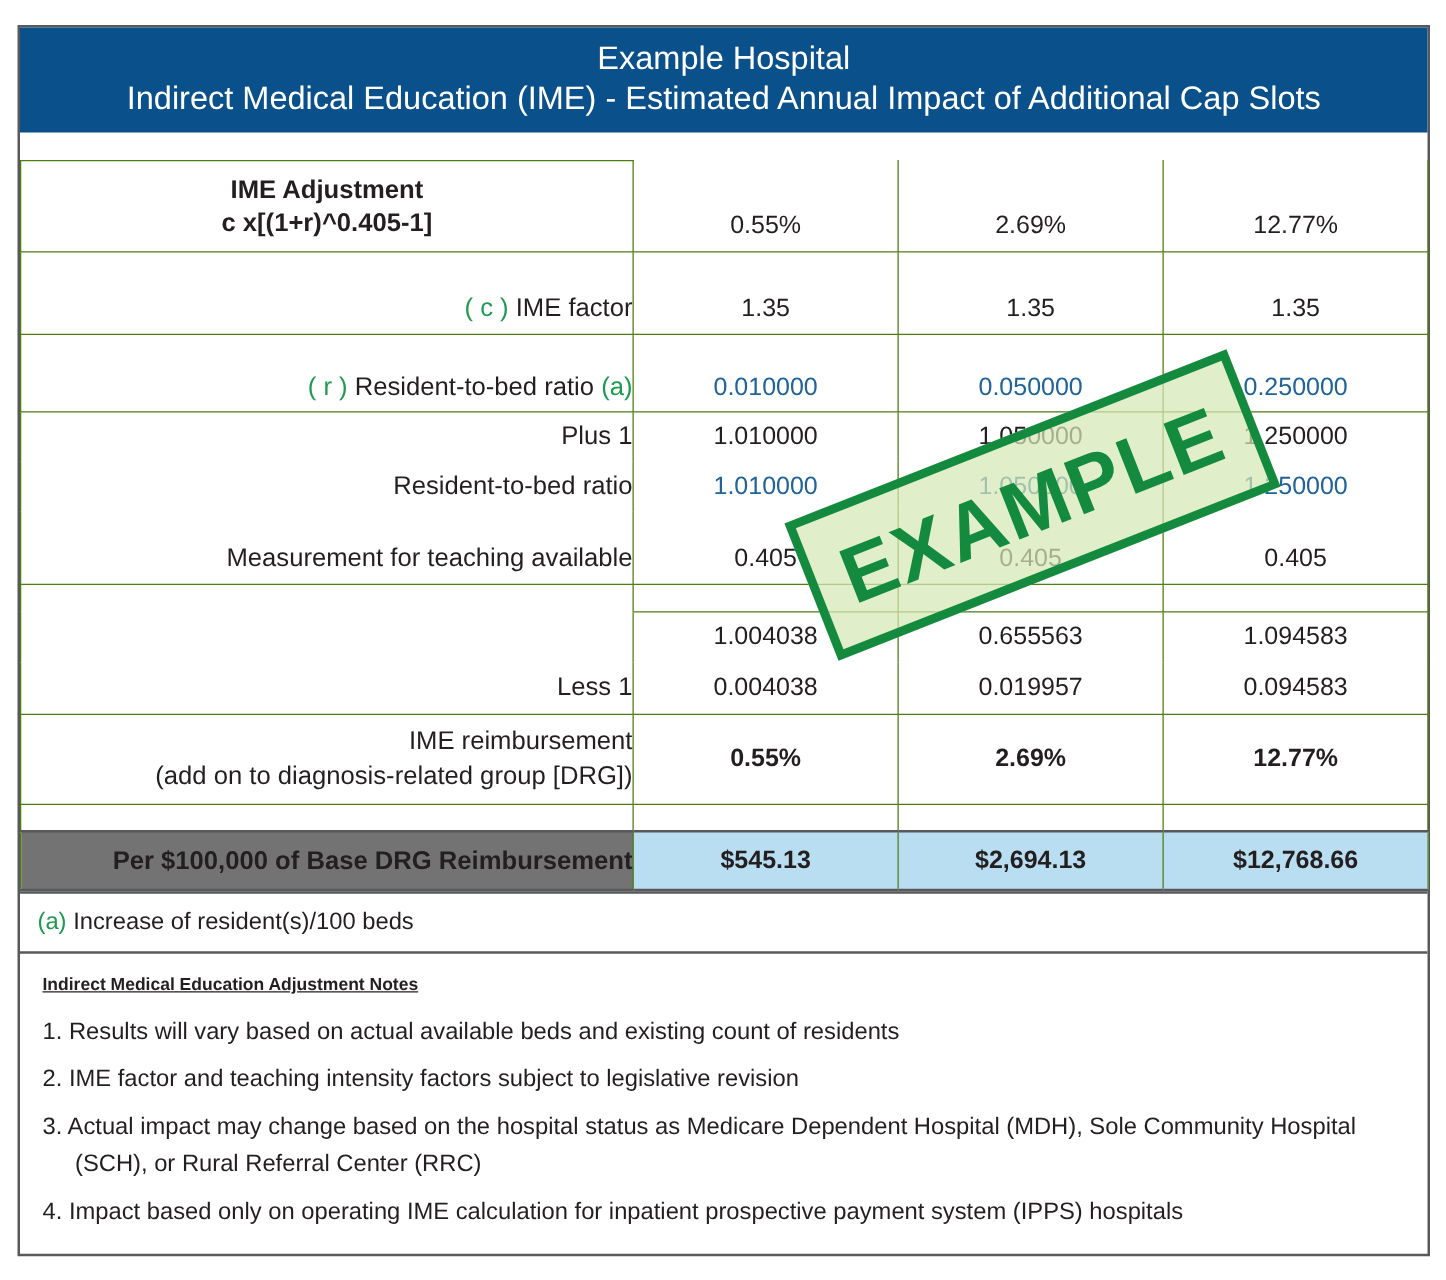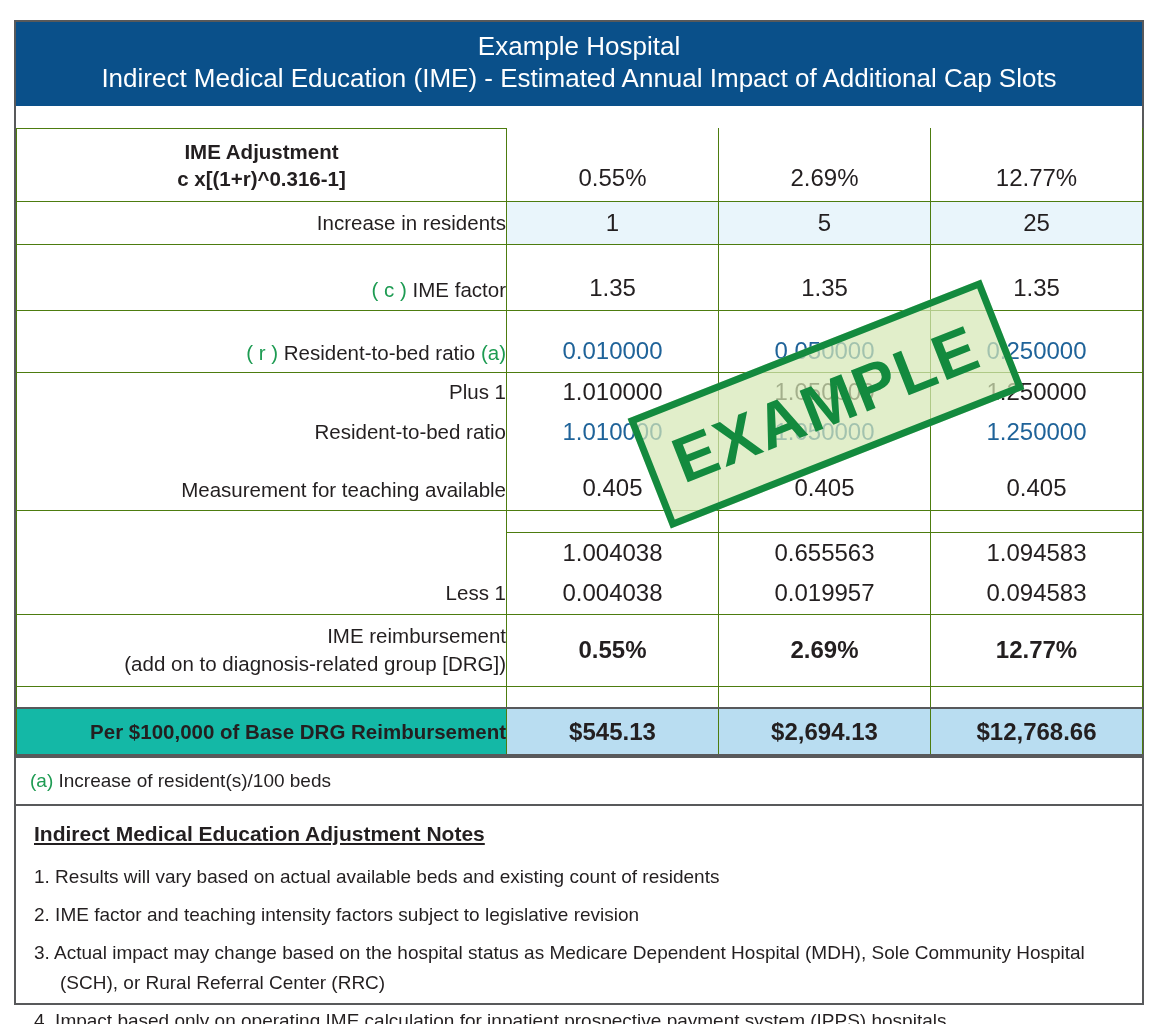--- a/index.html
+++ b/index.html
@@ -54,58 +54,58 @@
 
   .lbl{
     text-align:right;
     padding-right:18px;
     font-size:20.5px;
     color:#231f20;
     white-space:nowrap;
   }
   .val{
     text-align:center;
-    font-size:24px;
+    font-size:20px;
     color:#231f20;
   }
   .val.blue{color:#1f6399;}
   .val.bold{font-weight:bold;}
   .green{color:#1d9b52;}
 
   .hdrcell{
     text-align:center;
     font-weight:bold;
     font-size:20.5px;
     line-height:27px;
     padding:13px 0 13px 0;
   }
   .noborder{border:none !important;}
   .nb-top{border-top:none !important;}
   .nb-bot{border-bottom:none !important;margin-top:44px;}
 
   tr.tint td.val{background:#e9f5fb;}
   tr.summary td{background:#b9ddf1;}
-  tr.summary td.lbl{background:#14b8a6;font-weight:bold;}
+  tr.summary td.lbl{background:#737373;font-weight:bold;}
   tr.summary td{border-top:2px solid #58595b;border-bottom:2px solid #58595b;}
 
   
   .footnote{
     border-top:2px solid #58595b;
     font-size:19px;
     padding:12px 0 12px 14px;
     color:#231f20;
   }
   
   .notes{
     border-top:2px solid #58595b;
     padding:16px 18px 14px 18px;
   }
   .notes h3{
     margin:0 0 16px 0;
-    font-size:21px;
+    font-size:14px;
     font-weight:bold;
     text-decoration:underline;
     color:#231f20;
   }
   .notes li{
     font-size:19px;
     line-height:30px;
     margin-bottom:8px;
     list-style:none;
     padding-left:26px;
@@ -159,33 +159,27 @@
           <tr>
             <td class="noborder" style="height:22px"></td>
             <td class="noborder"></td>
             <td class="noborder"></td>
             <td class="noborder"></td>
           </tr>
 
           <tr>
             <td class="hdrcell" rowspan="1" style="height:73px">
               <div>IME Adjustment</div>
-              <div>c x[(1+r)^0.316-1]</div>
+              <div>c x[(1+r)^0.405-1]</div>
             </td>
             <td class="val nb-top" style="height:73px;vertical-align:bottom;padding-bottom:9px">0.55%</td>
             <td class="val nb-top" style="vertical-align:bottom;padding-bottom:9px">2.69%</td>
             <td class="val nb-top" style="vertical-align:bottom;padding-bottom:9px">12.77%</td>
           </tr>
 
-          <tr class="tint">
-            <td class="lbl" style="height:43px">Increase in residents</td>
-            <td class="val">1</td>
-            <td class="val">5</td>
-            <td class="val">25</td>
-          </tr>
 
           <tr>
             <td class="lbl" style="height:66px;vertical-align:bottom;padding-bottom:8px"><span class="green">( c )</span><span> IME factor</span></td>
             <td class="val" style="vertical-align:bottom;padding-bottom:8px">1.35</td>
             <td class="val" style="vertical-align:bottom;padding-bottom:8px">1.35</td>
             <td class="val" style="vertical-align:bottom;padding-bottom:8px">1.35</td>
           </tr>
 
           <tr>
             <td class="lbl" style="height:62px;vertical-align:bottom;padding-bottom:7px"><span class="green">( r )</span><span> Resident-to-bed ratio </span><span class="green">(a)</span></td>

